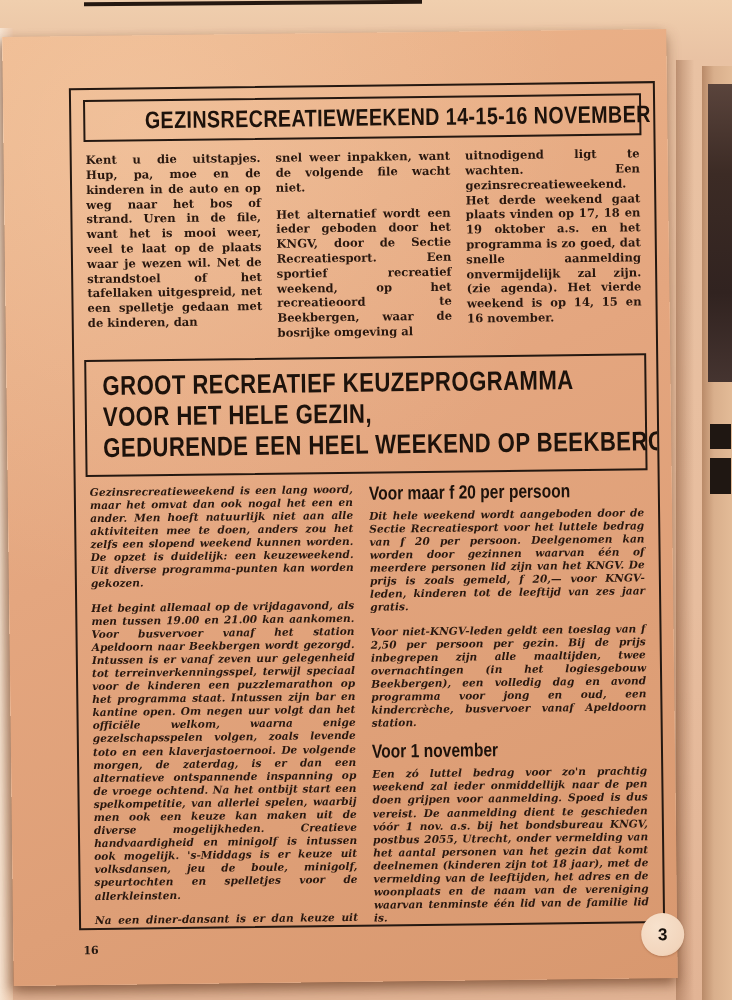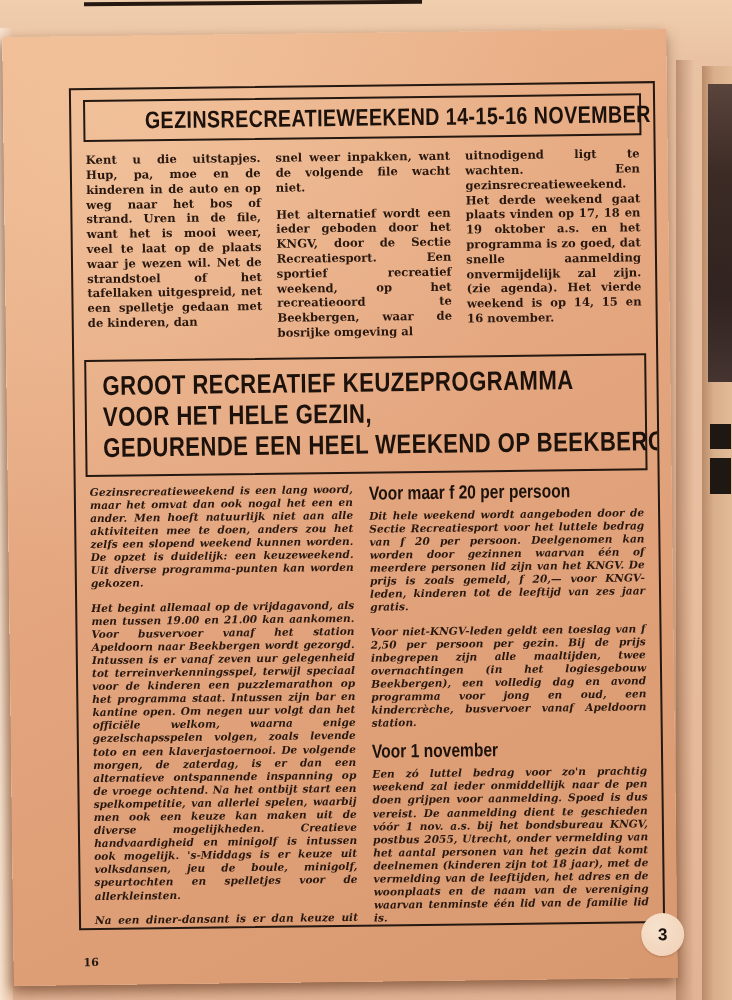--- a/index.html
+++ b/index.html
@@ -58,21 +58,21 @@
 
   .body-cols{display:flex;gap:16px;padding:9px 14px 0;
     font-style:italic;font-weight:700;font-size:10.6px;line-height:13.1px;text-align:justify;}
   .bcol-left{flex:0 0 263px;}
   .bcol-right{flex:1 1 auto;min-width:0;}
   .body-cols p{margin:0 0 11px;}
   .bcol-right h3{margin:1px 0 5px;font-style:normal;}
   .bcol-right h3 .condensed{font-size:19px;line-height:22px;}
   .bcol-right h3.first{margin-top:0;}
 
-  .pagenum-left{position:absolute;left:70px;bottom:16px;font-weight:700;font-size:11px;color:#241811;}
+  .pagenum-left{position:absolute;left:70px;bottom:28px;font-weight:700;font-size:11px;color:#241811;}
   .pagenum-circle{position:absolute;left:628px;top:884px;width:43px;height:43px;border-radius:50%;
     background:radial-gradient(circle at 38% 32%,#f7e2cd,var(--circle-bg) 70%,#e3bd9f);
     display:flex;align-items:center;justify-content:center;
     box-shadow:0 1px 2px rgba(120,70,40,.35);}
   .pagenum-circle span{font-family:"Liberation Sans",sans-serif;font-weight:700;font-size:17px;color:#17100b;}
 </style>
 </head>
 <body>
 
 <div class="scene">

